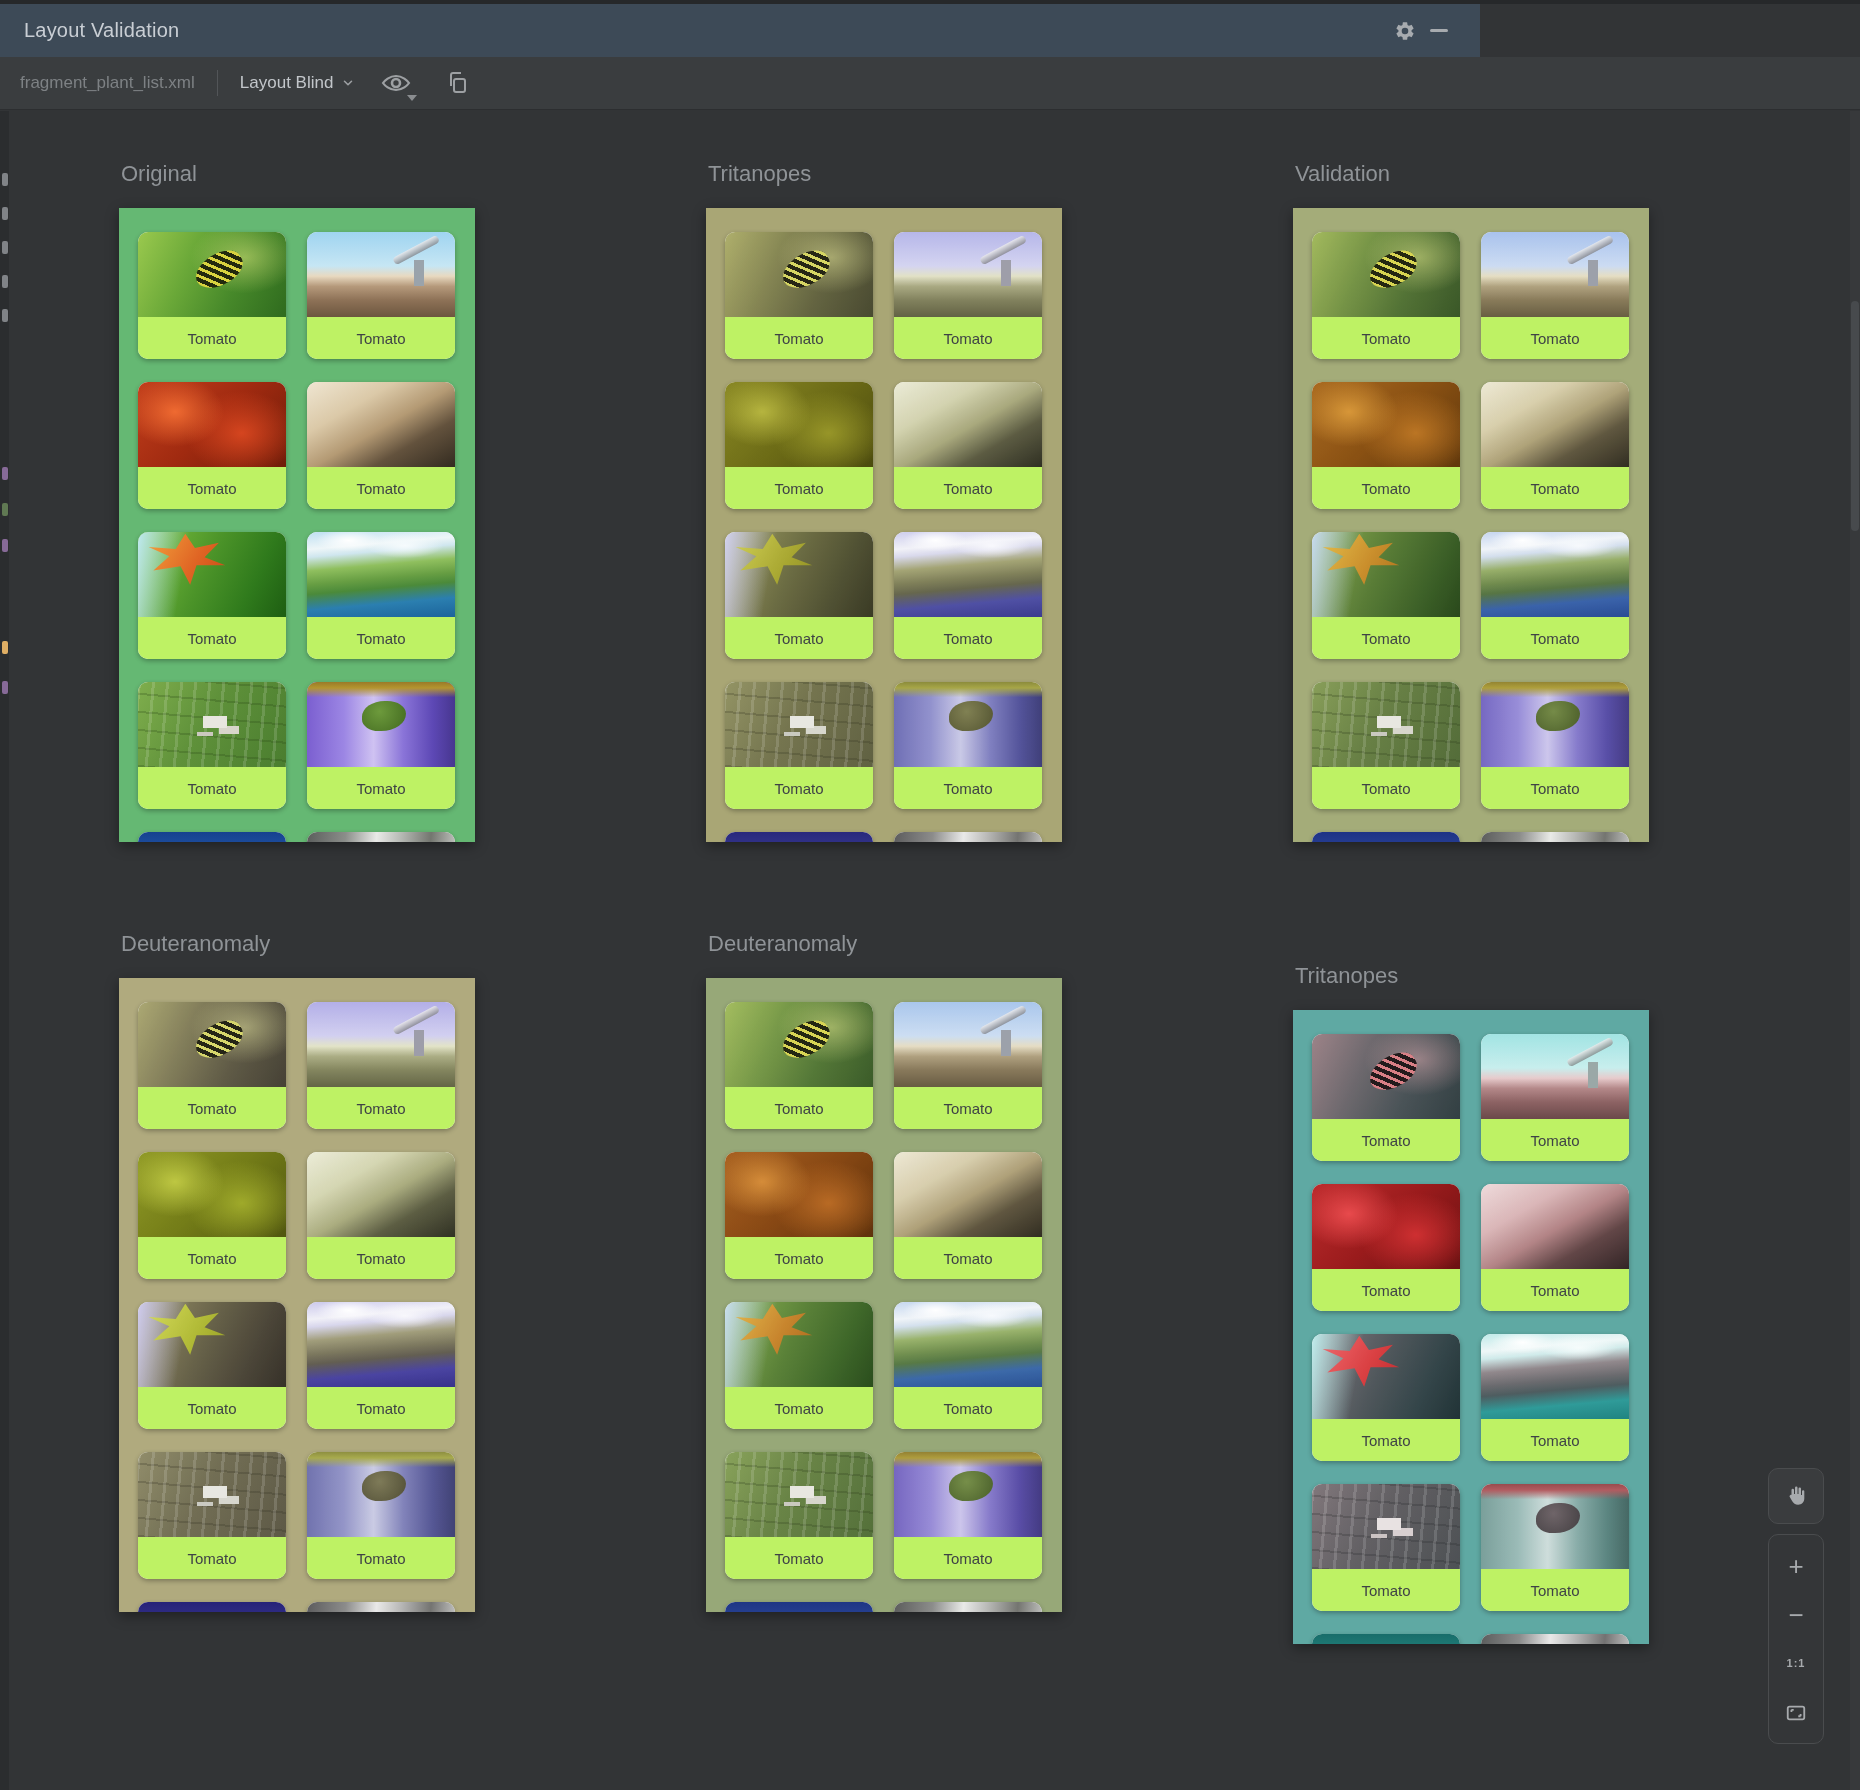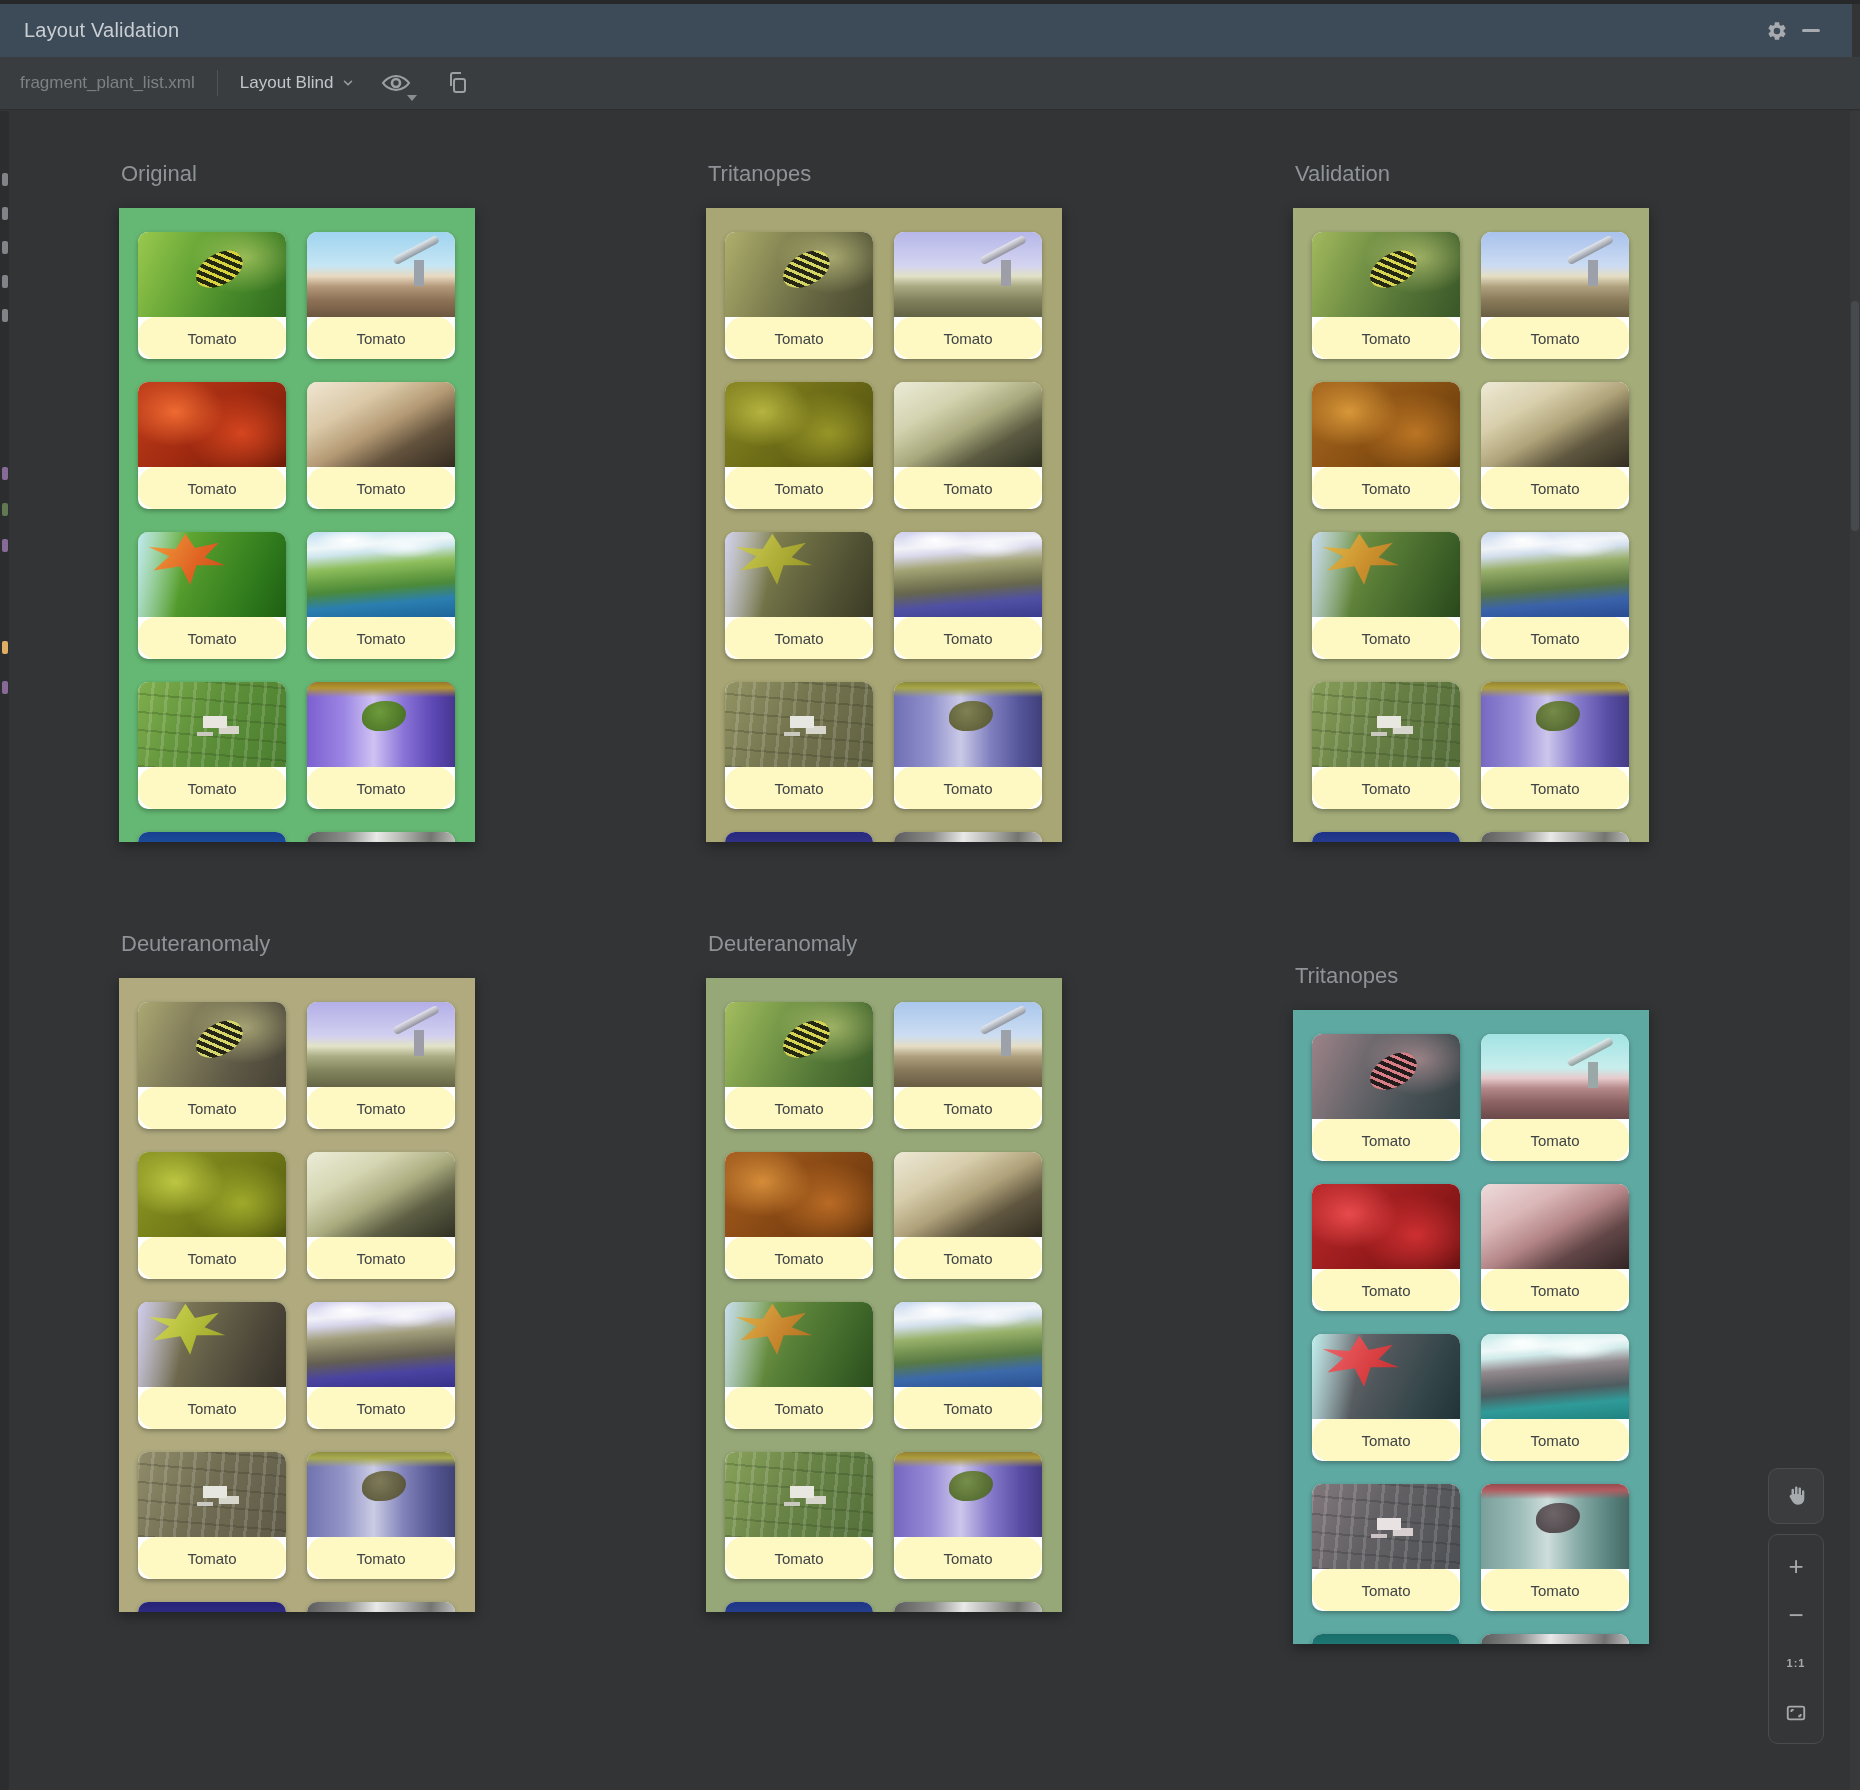--- a/index.html
+++ b/index.html
@@ -1,21 +1,21 @@
 <!DOCTYPE html>
 <html><head>
 <meta charset="utf-8">
 <style>
   html,body{margin:0;padding:0;background:#323436;}
   body{position:relative;width:1860px;height:1790px;overflow:hidden;
        font-family:"Liberation Sans",sans-serif;-webkit-font-smoothing:antialiased;}
 
   
   .top-strip{position:absolute;left:0;top:0;width:1860px;height:4px;background:#26282a;}
-  .titlebar{position:absolute;left:0;top:4px;width:1852px;height:53px;background:#3d4a57;
+  .titlebar{position:absolute;left:0;top:4px;width:1480px;height:53px;background:#3d4a57;
             display:flex;align-items:center;box-sizing:border-box;padding:0 24px;}
   .titlebar .title{color:#c9ced4;font-size:20px;letter-spacing:.2px;}
   .titlebar .spacer{flex:1;}
   .tb-btn{width:34px;height:34px;display:flex;align-items:center;justify-content:center;cursor:default;}
   .minimize-dash{width:18px;height:3px;border-radius:2px;background:#a7abaf;}
 
   .toolbar{position:absolute;left:0;top:57px;width:1860px;height:53px;background:#3a3d3f;
            border-bottom:1px solid #2c2e30;display:flex;align-items:center;box-sizing:border-box;padding:0 20px;}
   .file-name{color:#7d8184;font-size:17px;}
   .vdiv{width:1px;height:26px;background:#525558;margin:0 22px;}
@@ -39,21 +39,21 @@
   .panel:nth-of-type(6){left:1281px;top:962px;}
   .panel-title{margin:0 0 20px 2px;font-size:22px;font-weight:400;line-height:28px;color:#8f9397;}
   .screen{position:relative;width:356px;height:634px;overflow:hidden;
           box-shadow:0 4px 12px rgba(0,0,0,.38);}
   .grid{display:grid;grid-template-columns:148px 148px;grid-template-rows:repeat(5,127px);
         column-gap:21px;row-gap:23px;padding:24px 0 0 19px;}
   .card{width:148px;height:127px;background:#ffffff;border-radius:10px;overflow:hidden;
         box-shadow:0 2px 5px rgba(0,0,0,.30);}
   .thumb{position:relative;width:148px;height:85px;overflow:hidden;}
   .card-label{height:42px;display:flex;align-items:center;justify-content:center;
-              color:#3f4246;font-size:15px;background:#fef9c3;border-radius:18px;}
+              color:#3f4246;font-size:15px;background:#bef264;}
 
   
   .f-prota   .thumb{filter:url(#f-prota);}
   .f-protom  .thumb{filter:url(#f-protom);}
   .f-deuter  .thumb{filter:url(#f-deuter);}
   .f-deuterom.screen .thumb, .f-deuterom .thumb{filter:url(#f-deuterom);}
   .f-trita   .thumb{filter:url(#f-trita);}
 
   
   .img-1{background:radial-gradient(90px 60px at 72% 30%,rgba(214,226,122,.55),transparent 60%),

